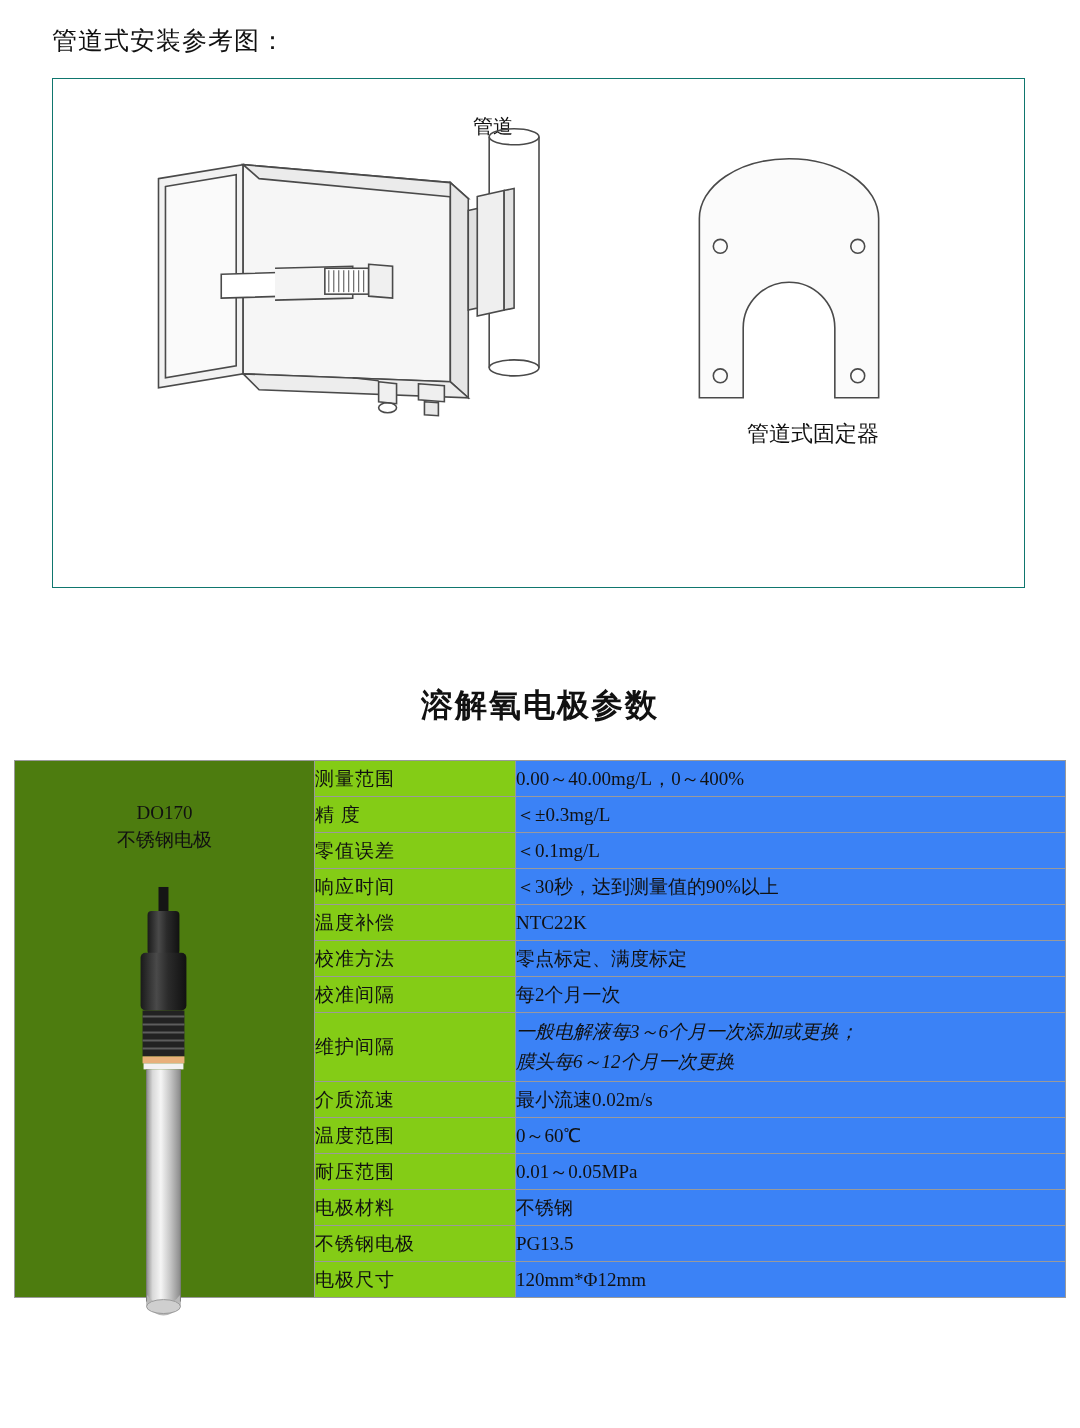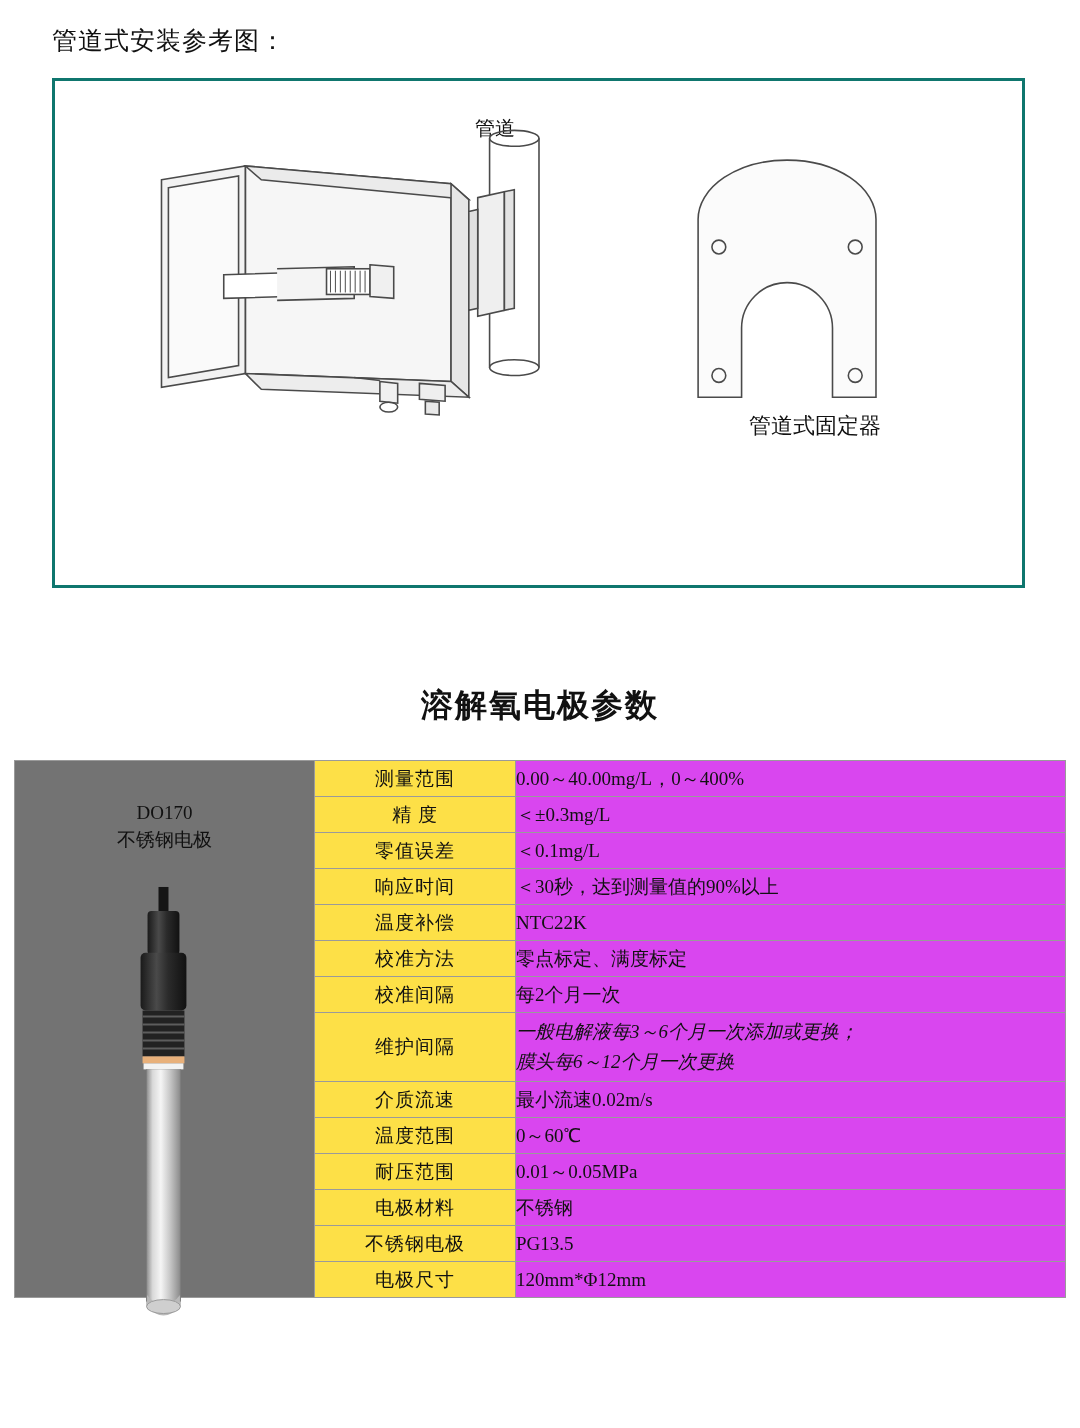--- a/index.html
+++ b/index.html
@@ -19,32 +19,32 @@
     position:absolute;
     left:52px; top:24px;
     font-size:25px;
     letter-spacing:1px;
     color:#111;
   }
   .diagram-box{
     position:absolute;
     left:52px; top:78px;
     width:973px; height:510px;
-    border:3px solid #0f766e;
+    border:1px solid #0f766e;
     box-sizing:border-box;
     font-family:Liberation Mono, monospace;
   }
   .pipe-label{
     position:absolute;
     left:420px; top:34px;
     font-size:20px;
   }
   .holder-label{
     position:absolute;
-    left:620px; top:330px;
+    left:620px; top:340px;
     width:280px;
     text-align:center;
     font-size:22px;
   }
   .note{
     position:absolute;
     left:56px; top:386px;
     font-size:22px;
     line-height:36px;
     white-space:pre-line;
@@ -67,21 +67,21 @@
     position:absolute;
     left:14px; top:760px;
     width:1052px;
     display:flex;
     align-items:stretch;
   }
   .elec-cell{
     width:300px;
     border:1px solid #9a9a9a;
     border-right:none;
-    background:#737373;
+    background:#4d7c0f;
     position:relative;
     box-sizing:border-box;
   }
   .elec-name{
     text-align:center;
     font-size:19px;
     line-height:27px;
     padding-top:38px;
     color:#111;
     font-family:"Liberation Serif", serif;
@@ -98,27 +98,27 @@
   }
   table.spec td{
     border:1px solid #9a9a9a;
     font-size:19px;
     height:33px;
     padding:1px 0;
     font-family:"Liberation Serif", serif;
   }
   td.k{
     width:200px;
-    background:#fde047;
-    text-align:center;
+    background:#84cc16;
+    text-align:left;
     letter-spacing:1px;
   }
   td.v{
     padding-left:14px;
-    background:#d946ef;
+    background:#3b82f6;
     line-height:30px;
   }
   td.v.two{ height:66px; }
   .v-line{display:block;font-style:italic;}
 </style>
 </head>
 <body>
 
 <div class="page">
 

